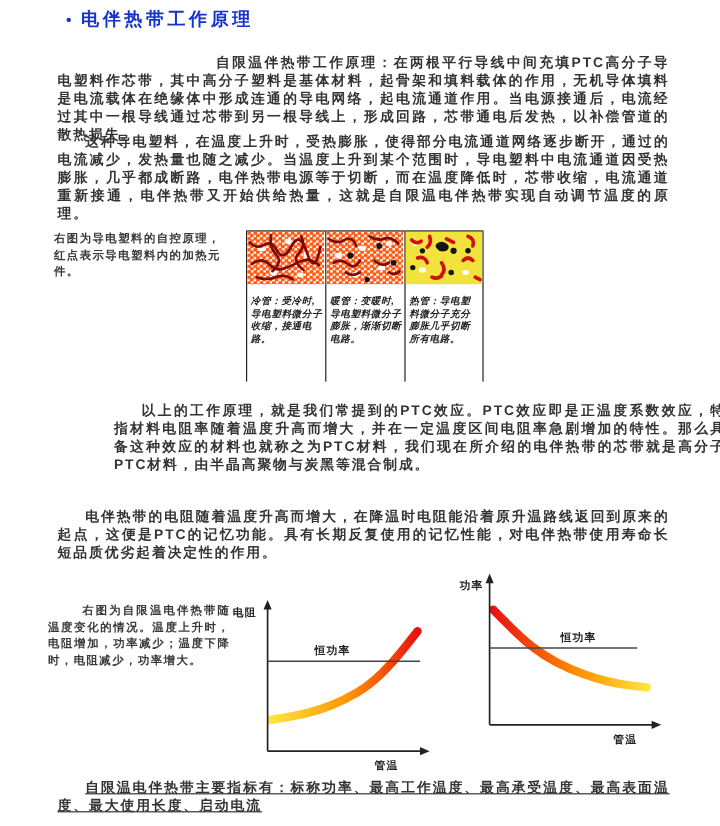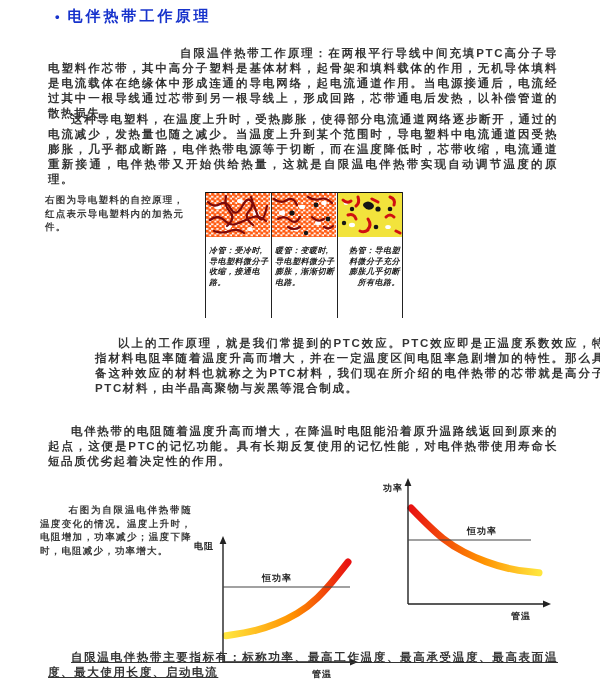--- a/index.html
+++ b/index.html
@@ -34,36 +34,36 @@
   }
   .fig1-panels{
     left:205px;top:192px;display:flex;
   }
   .panel{
     width:66px;height:126px;
     border-left:1.5px solid #222;
     box-sizing:border-box;
     display:flex;flex-direction:column;font-style:italic;
   }
-  .panel:last-child{border-right:1.5px solid #222;text-align:right;}
+  .panel:last-child{border-right:1.5px solid #222;}
   .panel-img{height:46px;border-top:1.5px solid #111;}
   .panel-img svg{display:block;}
   .panel-caption{
     margin-top:7px;padding:0 2px 0 3px;
     font-size:8px;line-height:10.5px;letter-spacing:0.5px;
     font-weight:bold;color:#222;
   }
   
   .fig2-note{
     left:40px;top:503px;width:152px;
     font-size:9.5px;line-height:13.5px;letter-spacing:1.2px;font-weight:bold;color:#3a3a3a;
     text-indent:3em;text-align:justify;
   }
   .chart{width:180px;height:150px;}
-  .chart1{left:190px;top:498px;margin-top:36px;}
+  .chart1{left:190px;top:498px;}
   .chart2{left:383px;top:476px;text-align:right;}
   .chart text{
     font-family:"Liberation Sans","DejaVu Sans",sans-serif;
     font-size:9px;font-weight:bold;fill:#222;letter-spacing:1px;
   }
   .axis{stroke:#222;stroke-width:1.4;}
   .const-line{stroke:#444;stroke-width:1.2;}
   .curve{fill:none;stroke-width:7;stroke-linecap:round;}
 </style>
 </head>

